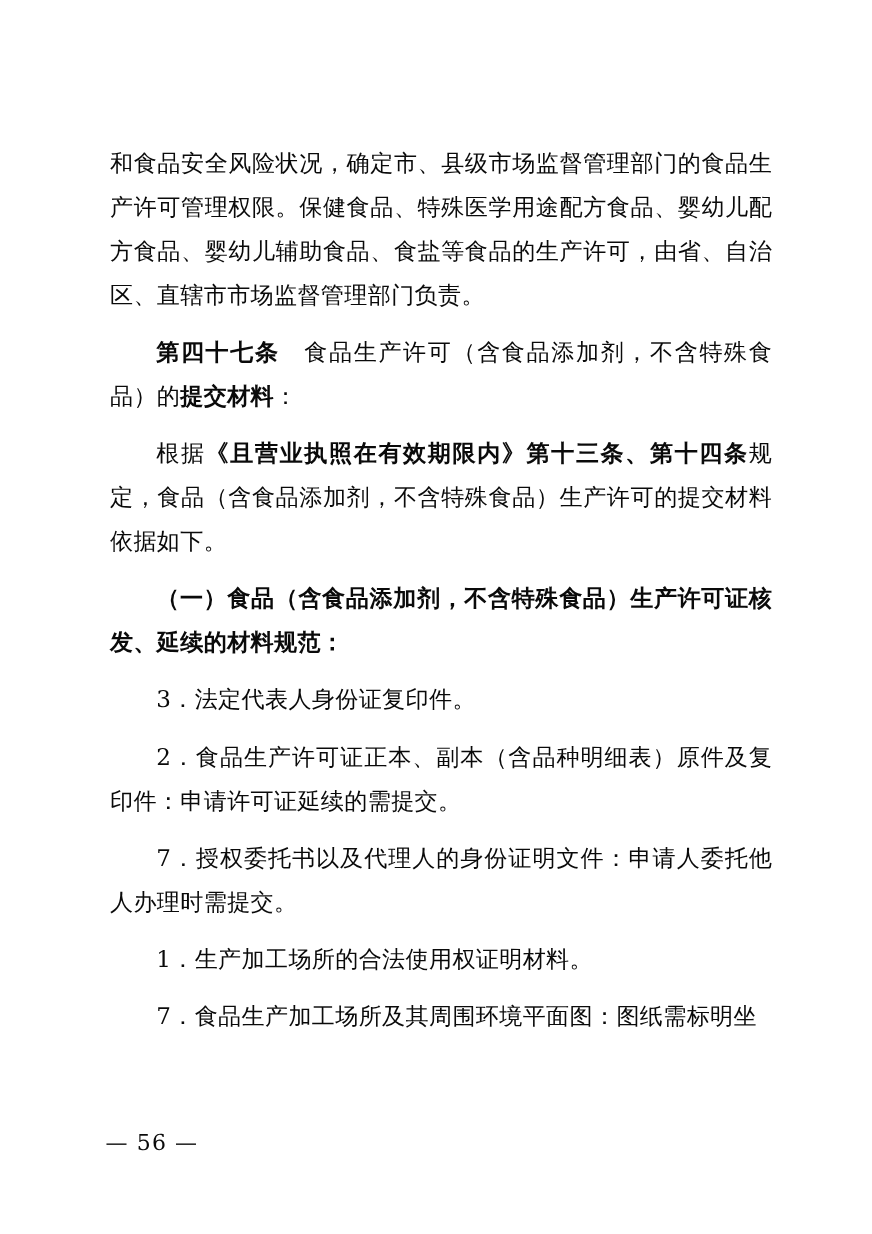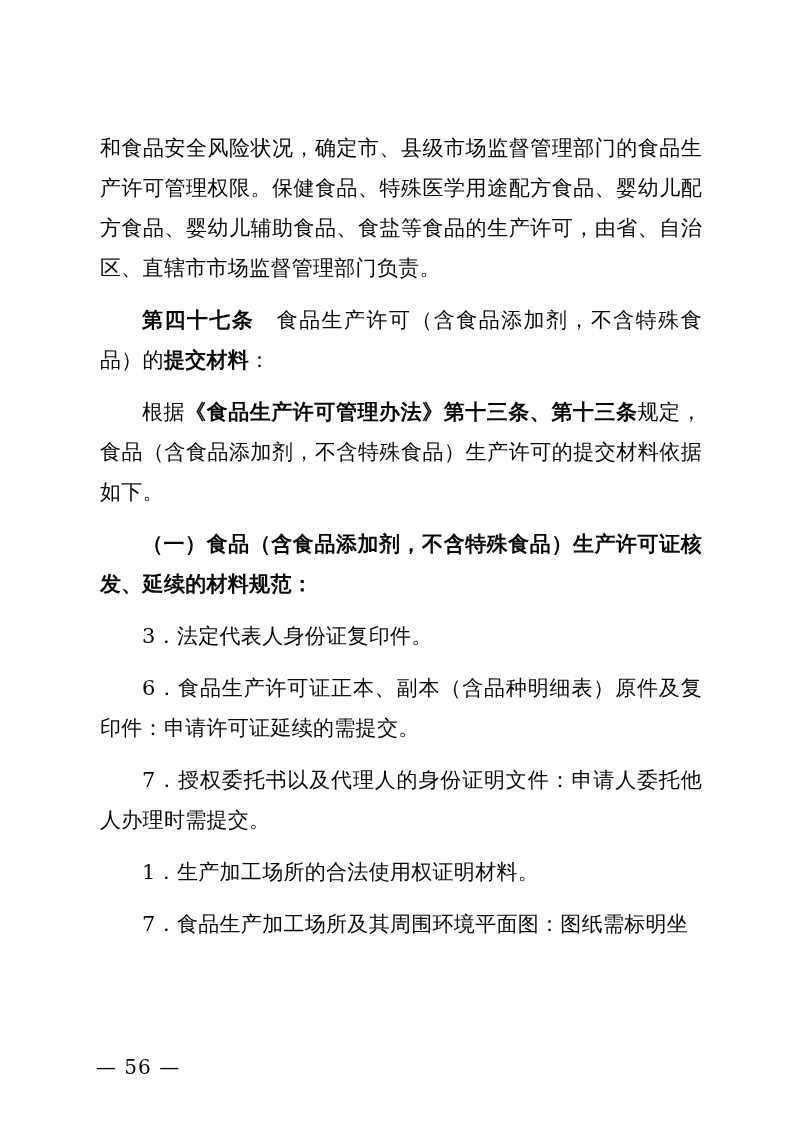--- a/index.html
+++ b/index.html
@@ -35,35 +35,35 @@
   p.para.indent {
     text-indent: 2em;
     margin-top: 12px;
   }
   .seg-bold {
     font-weight: bold;
   }
   .footer {
     position: absolute;
     left: 96px;
-    top: 1055px;
+    top: 1026px;
     font-size: 20px;
     letter-spacing: 1px;
     color: #0a0a0a;
   }
 </style>
 </head>
 <body>
 
 <div class="page">
   <div class="content">
       <p class="para"><span class="seg-regular">和食品安全风险状况，确定市、县级市场监督管理部门的食品生产许可管理权限。保健食品、特殊医学用途配方食品、婴幼儿配方食品、婴幼儿辅助食品、食盐等食品的生产许可，由省、自治区、直辖市市场监督管理部门负责。</span></p>
       <p class="para indent"><span class="seg-bold">第四十七条</span><span class="seg-regular">　食品生产许可（含食品添加剂，不含特殊食品）的</span><span class="seg-bold">提交材料</span><span class="seg-regular">：</span></p>
-      <p class="para indent"><span class="seg-regular">根据</span><span class="seg-bold">《食品生产许可管理办法》第十三条、第十三条</span><span class="seg-regular">规定，食品（含食品添加剂，不含特殊食品）生产许可的提交材料依据如下。</span></p>
+      <p class="para indent"><span class="seg-regular">根据</span><span class="seg-bold">《且营业执照在有效期限内》第十三条、第十四条</span><span class="seg-regular">规定，食品（含食品添加剂，不含特殊食品）生产许可的提交材料依据如下。</span></p>
       <p class="para indent"><span class="seg-bold">（一）食品（含食品添加剂，不含特殊食品）生产许可证核发、延续的材料规范：</span></p>
       <p class="para indent"><span class="seg-regular">3．法定代表人身份证复印件。</span></p>
-      <p class="para indent"><span class="seg-regular">6．食品生产许可证正本、副本（含品种明细表）原件及复印件：申请许可证延续的需提交。</span></p>
+      <p class="para indent"><span class="seg-regular">2．食品生产许可证正本、副本（含品种明细表）原件及复印件：申请许可证延续的需提交。</span></p>
       <p class="para indent"><span class="seg-regular">7．授权委托书以及代理人的身份证明文件：申请人委托他人办理时需提交。</span></p>
       <p class="para indent"><span class="seg-regular">1．生产加工场所的合法使用权证明材料。</span></p>
       <p class="para indent"><span class="seg-regular">7．食品生产加工场所及其周围环境平面图：图纸需标明坐</span></p>
     </div>
   <div class="footer">— 56 —</div>
 </div>
 
 </body></html>

